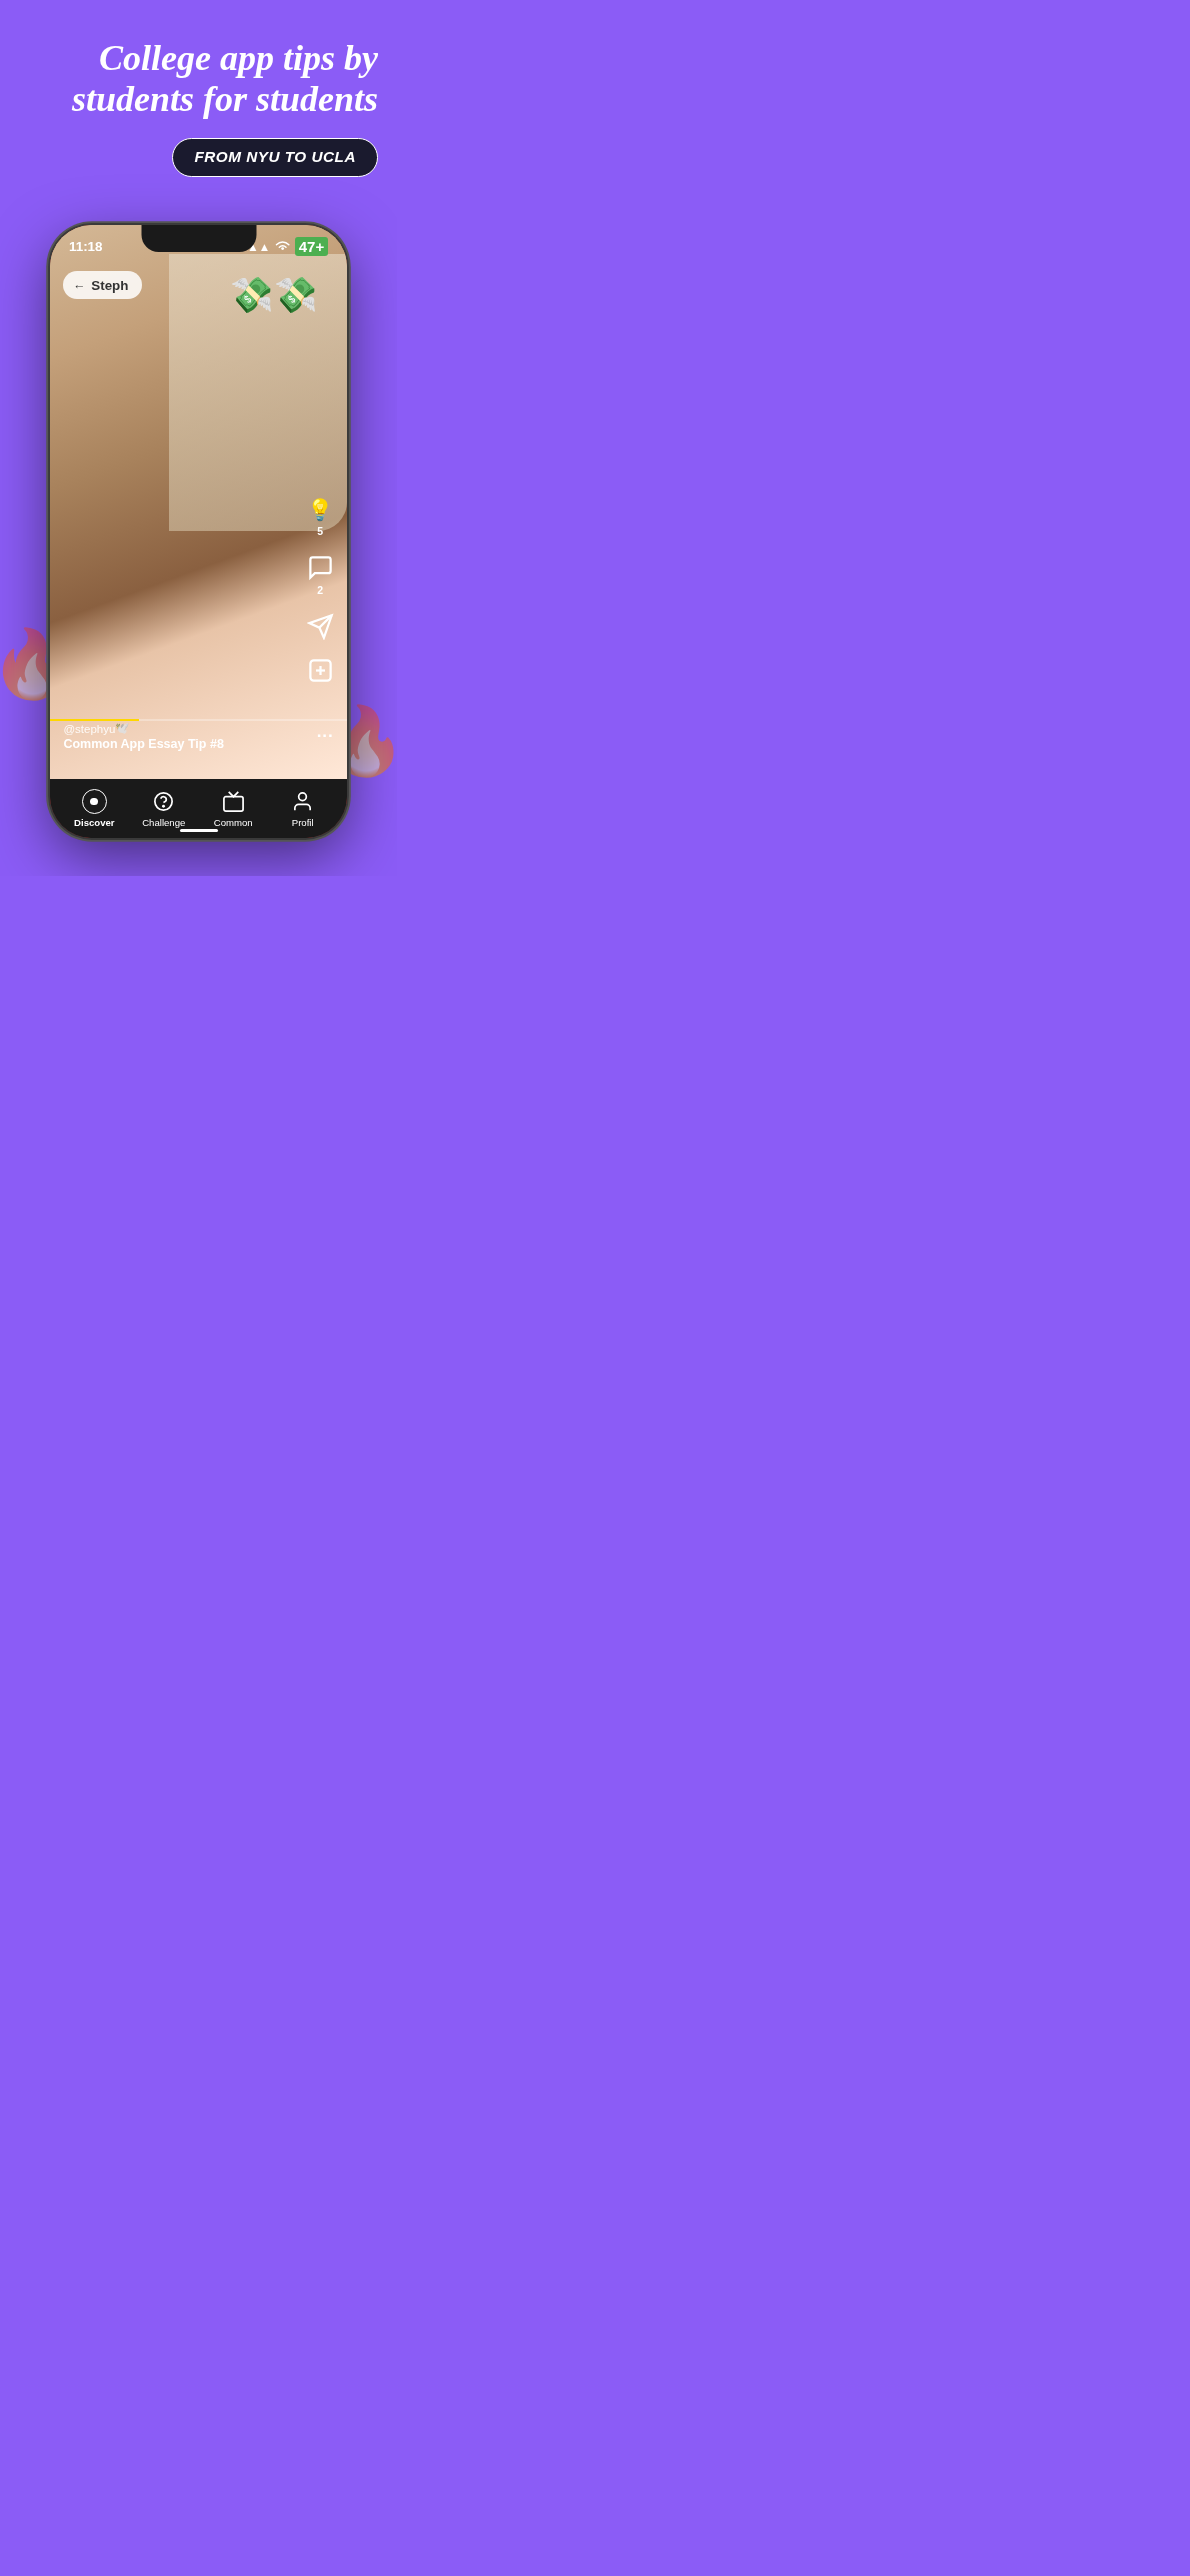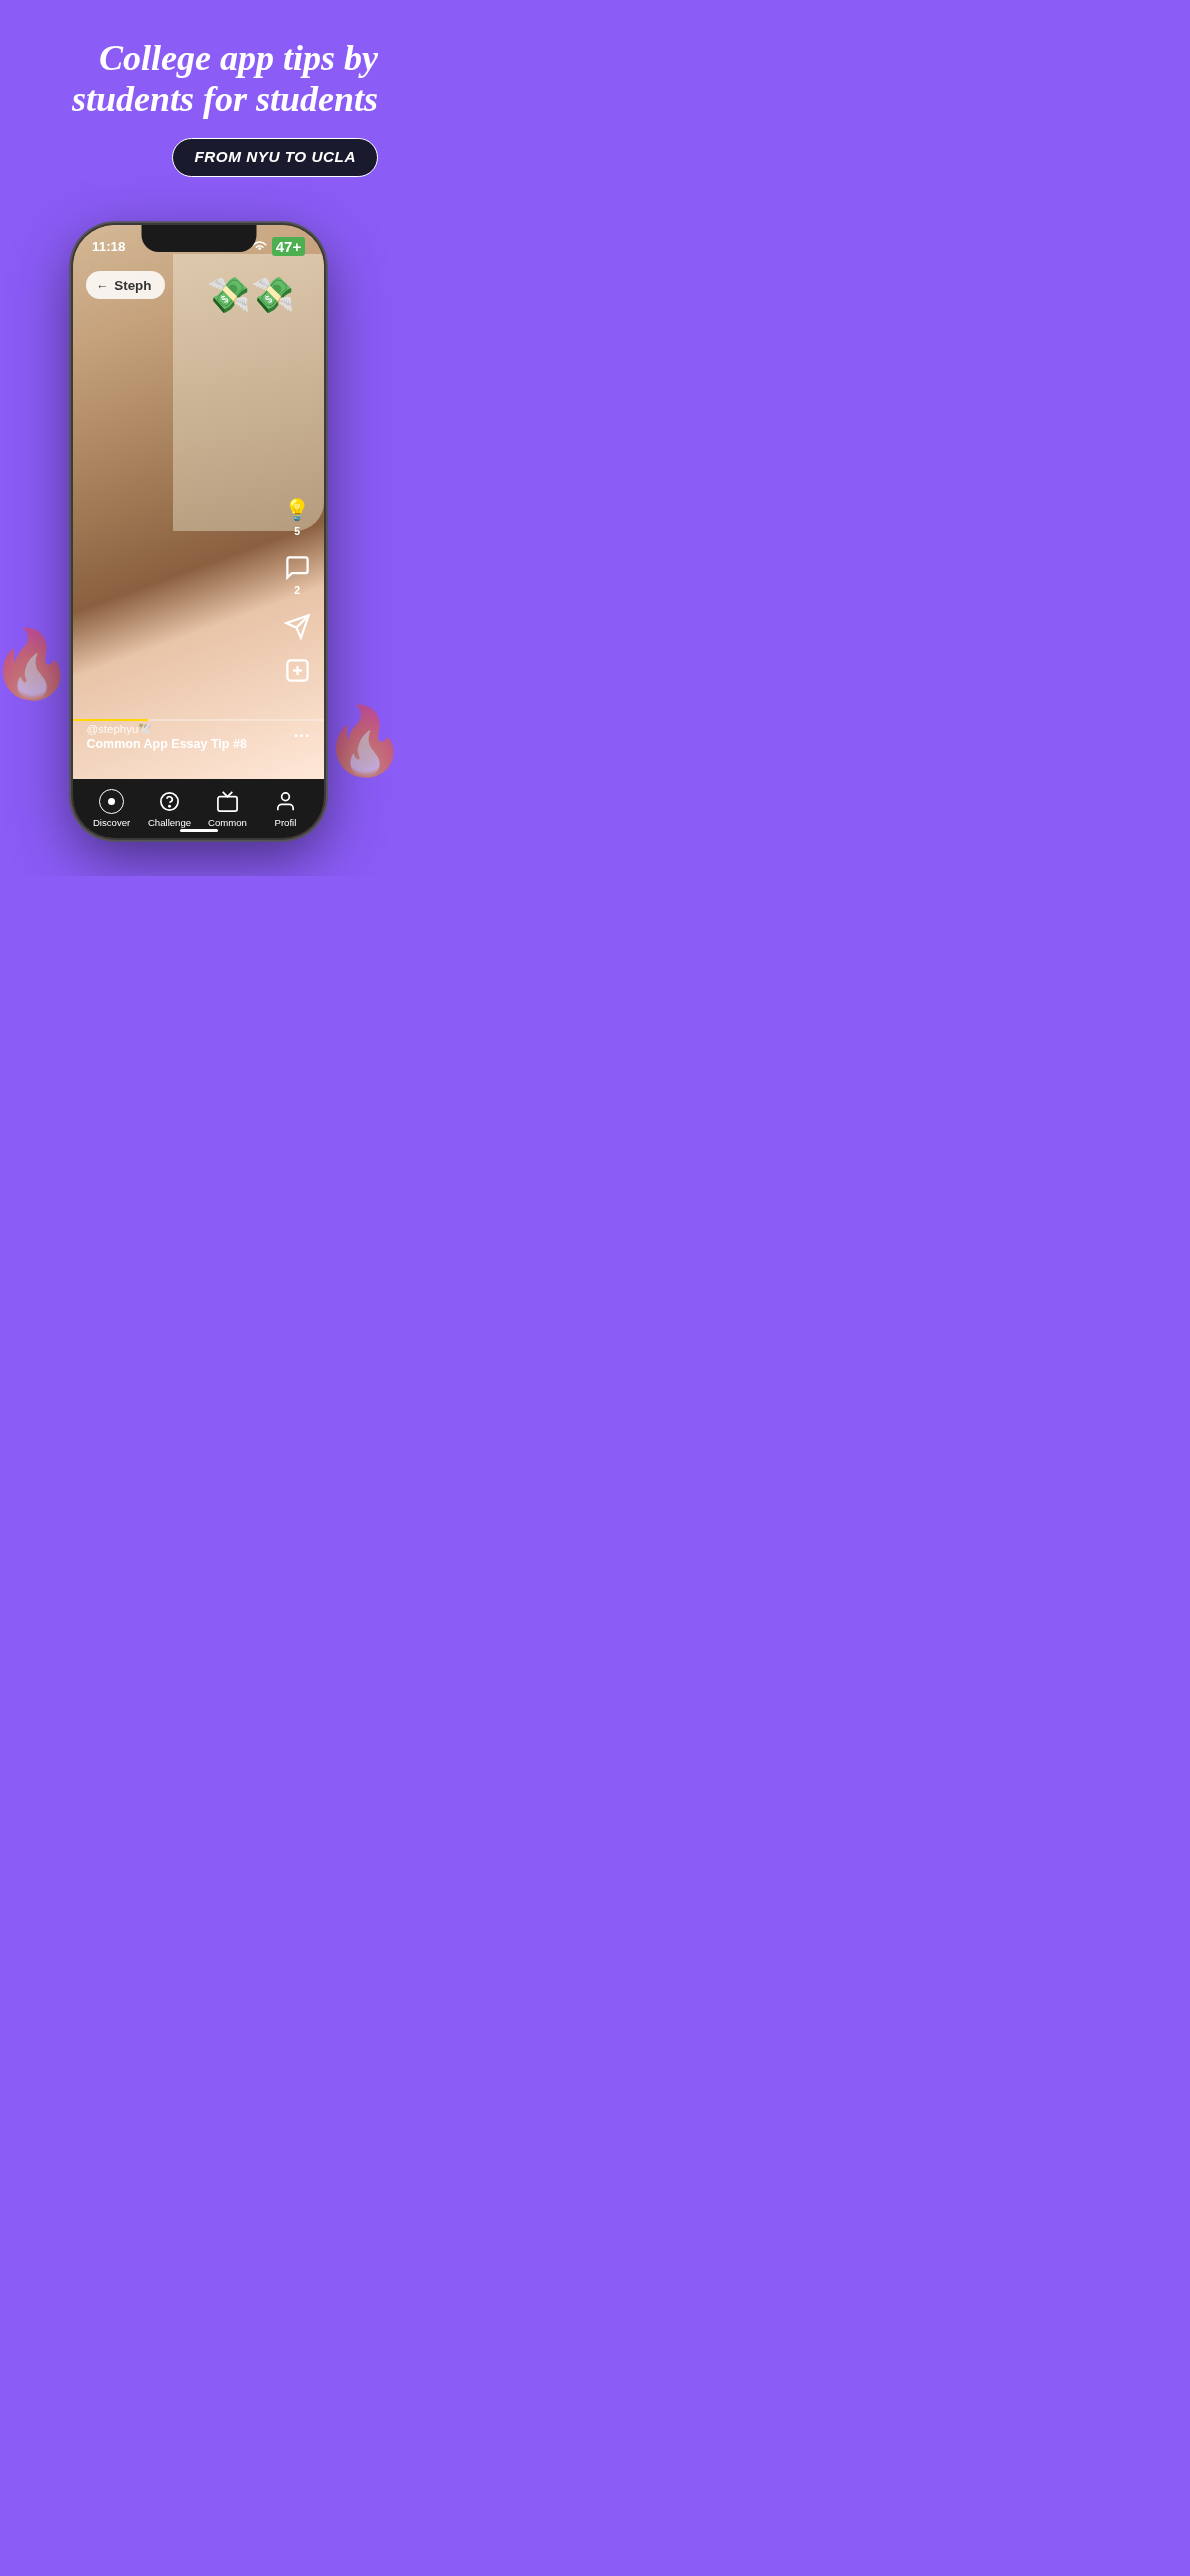--- a/index.html
+++ b/index.html
@@ -61,21 +61,21 @@
 
     
     .phone-wrapper {
       display: flex;
       justify-content: center;
       margin-top: 29px;
       padding-bottom: 38px;
     }
 
     .phone {
-      width: 251px;
+      width: 297px;
       height: 613px;
       background: #b91c1c;
       border-radius: 42px;
       position: relative;
       box-shadow:
         0 0 0 1.9px #3a3a3a,
         0 0 0 3.8px #555,
         0 19px 58px rgba(0,0,0,0.5);
       overflow: hidden;
     }
@@ -367,21 +367,21 @@
       stroke-width: 1.8;
     }
 
     .nav-label {
       font-size: 9.6px;
       color: white;
       font-weight: 500;
     }
 
     .nav-label.active {
-      font-weight: 400;
+      font-weight: 700;
     }
 
     .nav-indicator {
       position: absolute;
       bottom: 5.8px;
       left: 50%;
       transform: translateX(-50%);
       width: 38px;
       height: 2.9px;
       background: white;

